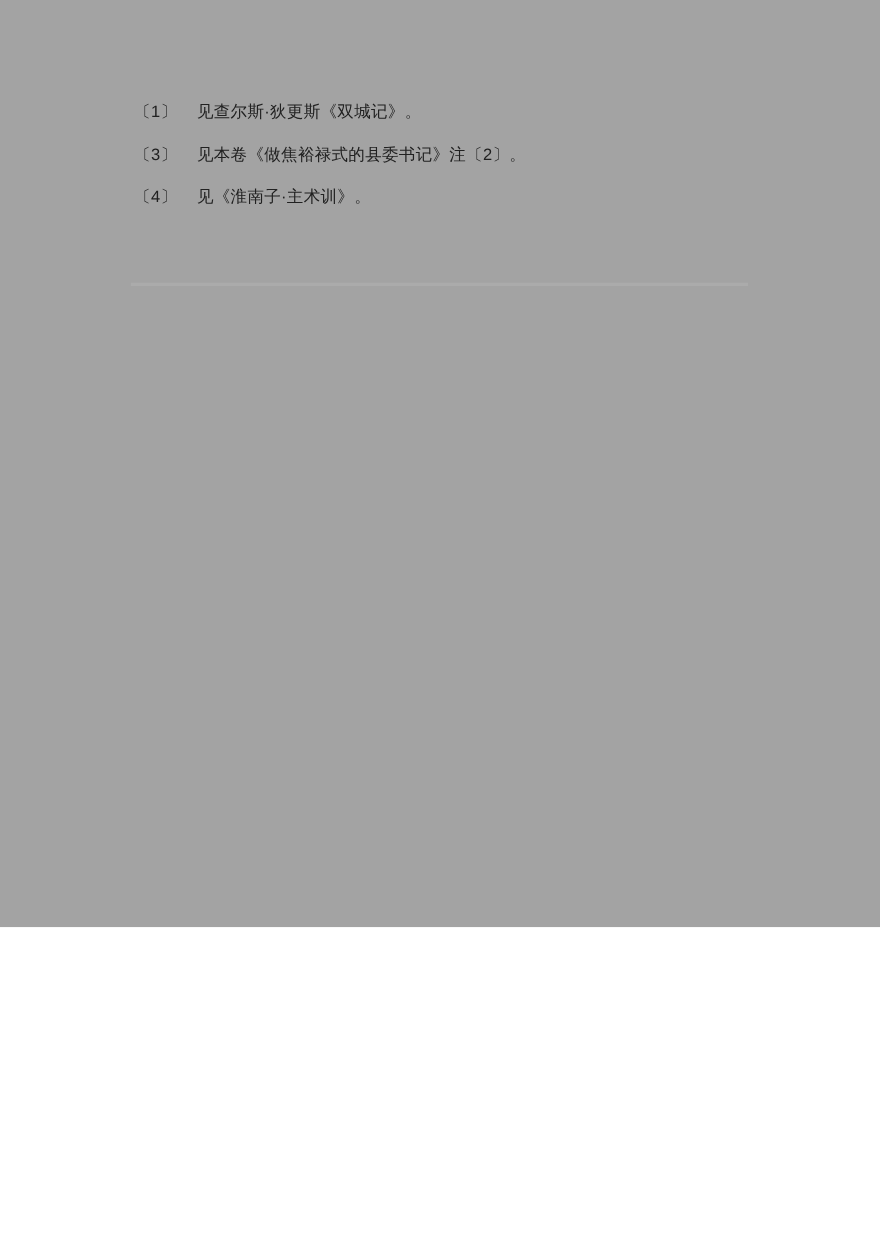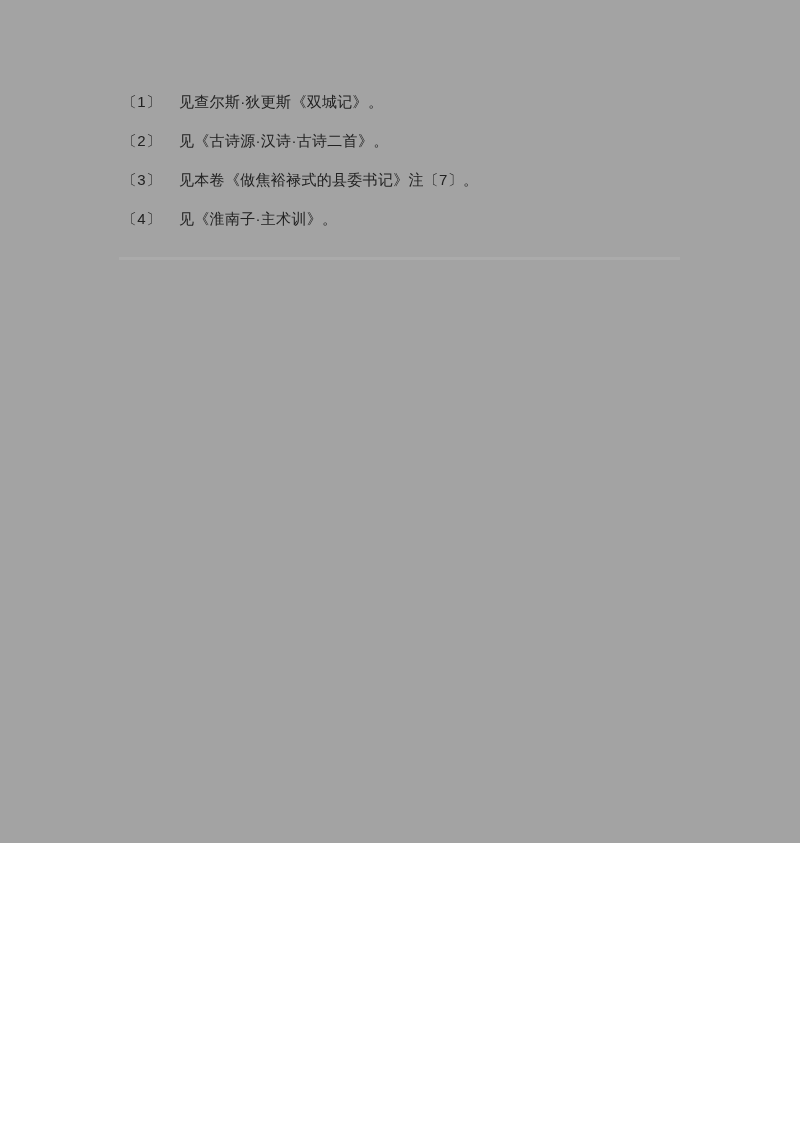--- a/index.html
+++ b/index.html
@@ -76,24 +76,21 @@
 </head>
 <body>
 
 <div class="page">
 
   <div class="footnotes">
     <div class="footnote">
       <span class="fn-num">〔1〕</span><span class="fn-text">见查尔斯·狄更斯《双城记》。</span>
     </div>
     <div class="footnote">
-      <span class="fn-num">〔2〕</span><span class="fn-text">见《古诗源·汉诗·古诗二首》。</span>
-    </div>
-    <div class="footnote">
-      <span class="fn-num">〔3〕</span><span class="fn-text">见本卷《做焦裕禄式的县委书记》注〔7〕。</span>
+      <span class="fn-num">〔3〕</span><span class="fn-text">见本卷《做焦裕禄式的县委书记》注〔2〕。</span>
     </div>
     <div class="footnote">
       <span class="fn-num">〔4〕</span><span class="fn-text">见《淮南子·主术训》。</span>
     </div>
   </div>
 
   <div class="divider"></div>
 
 
 </div>

